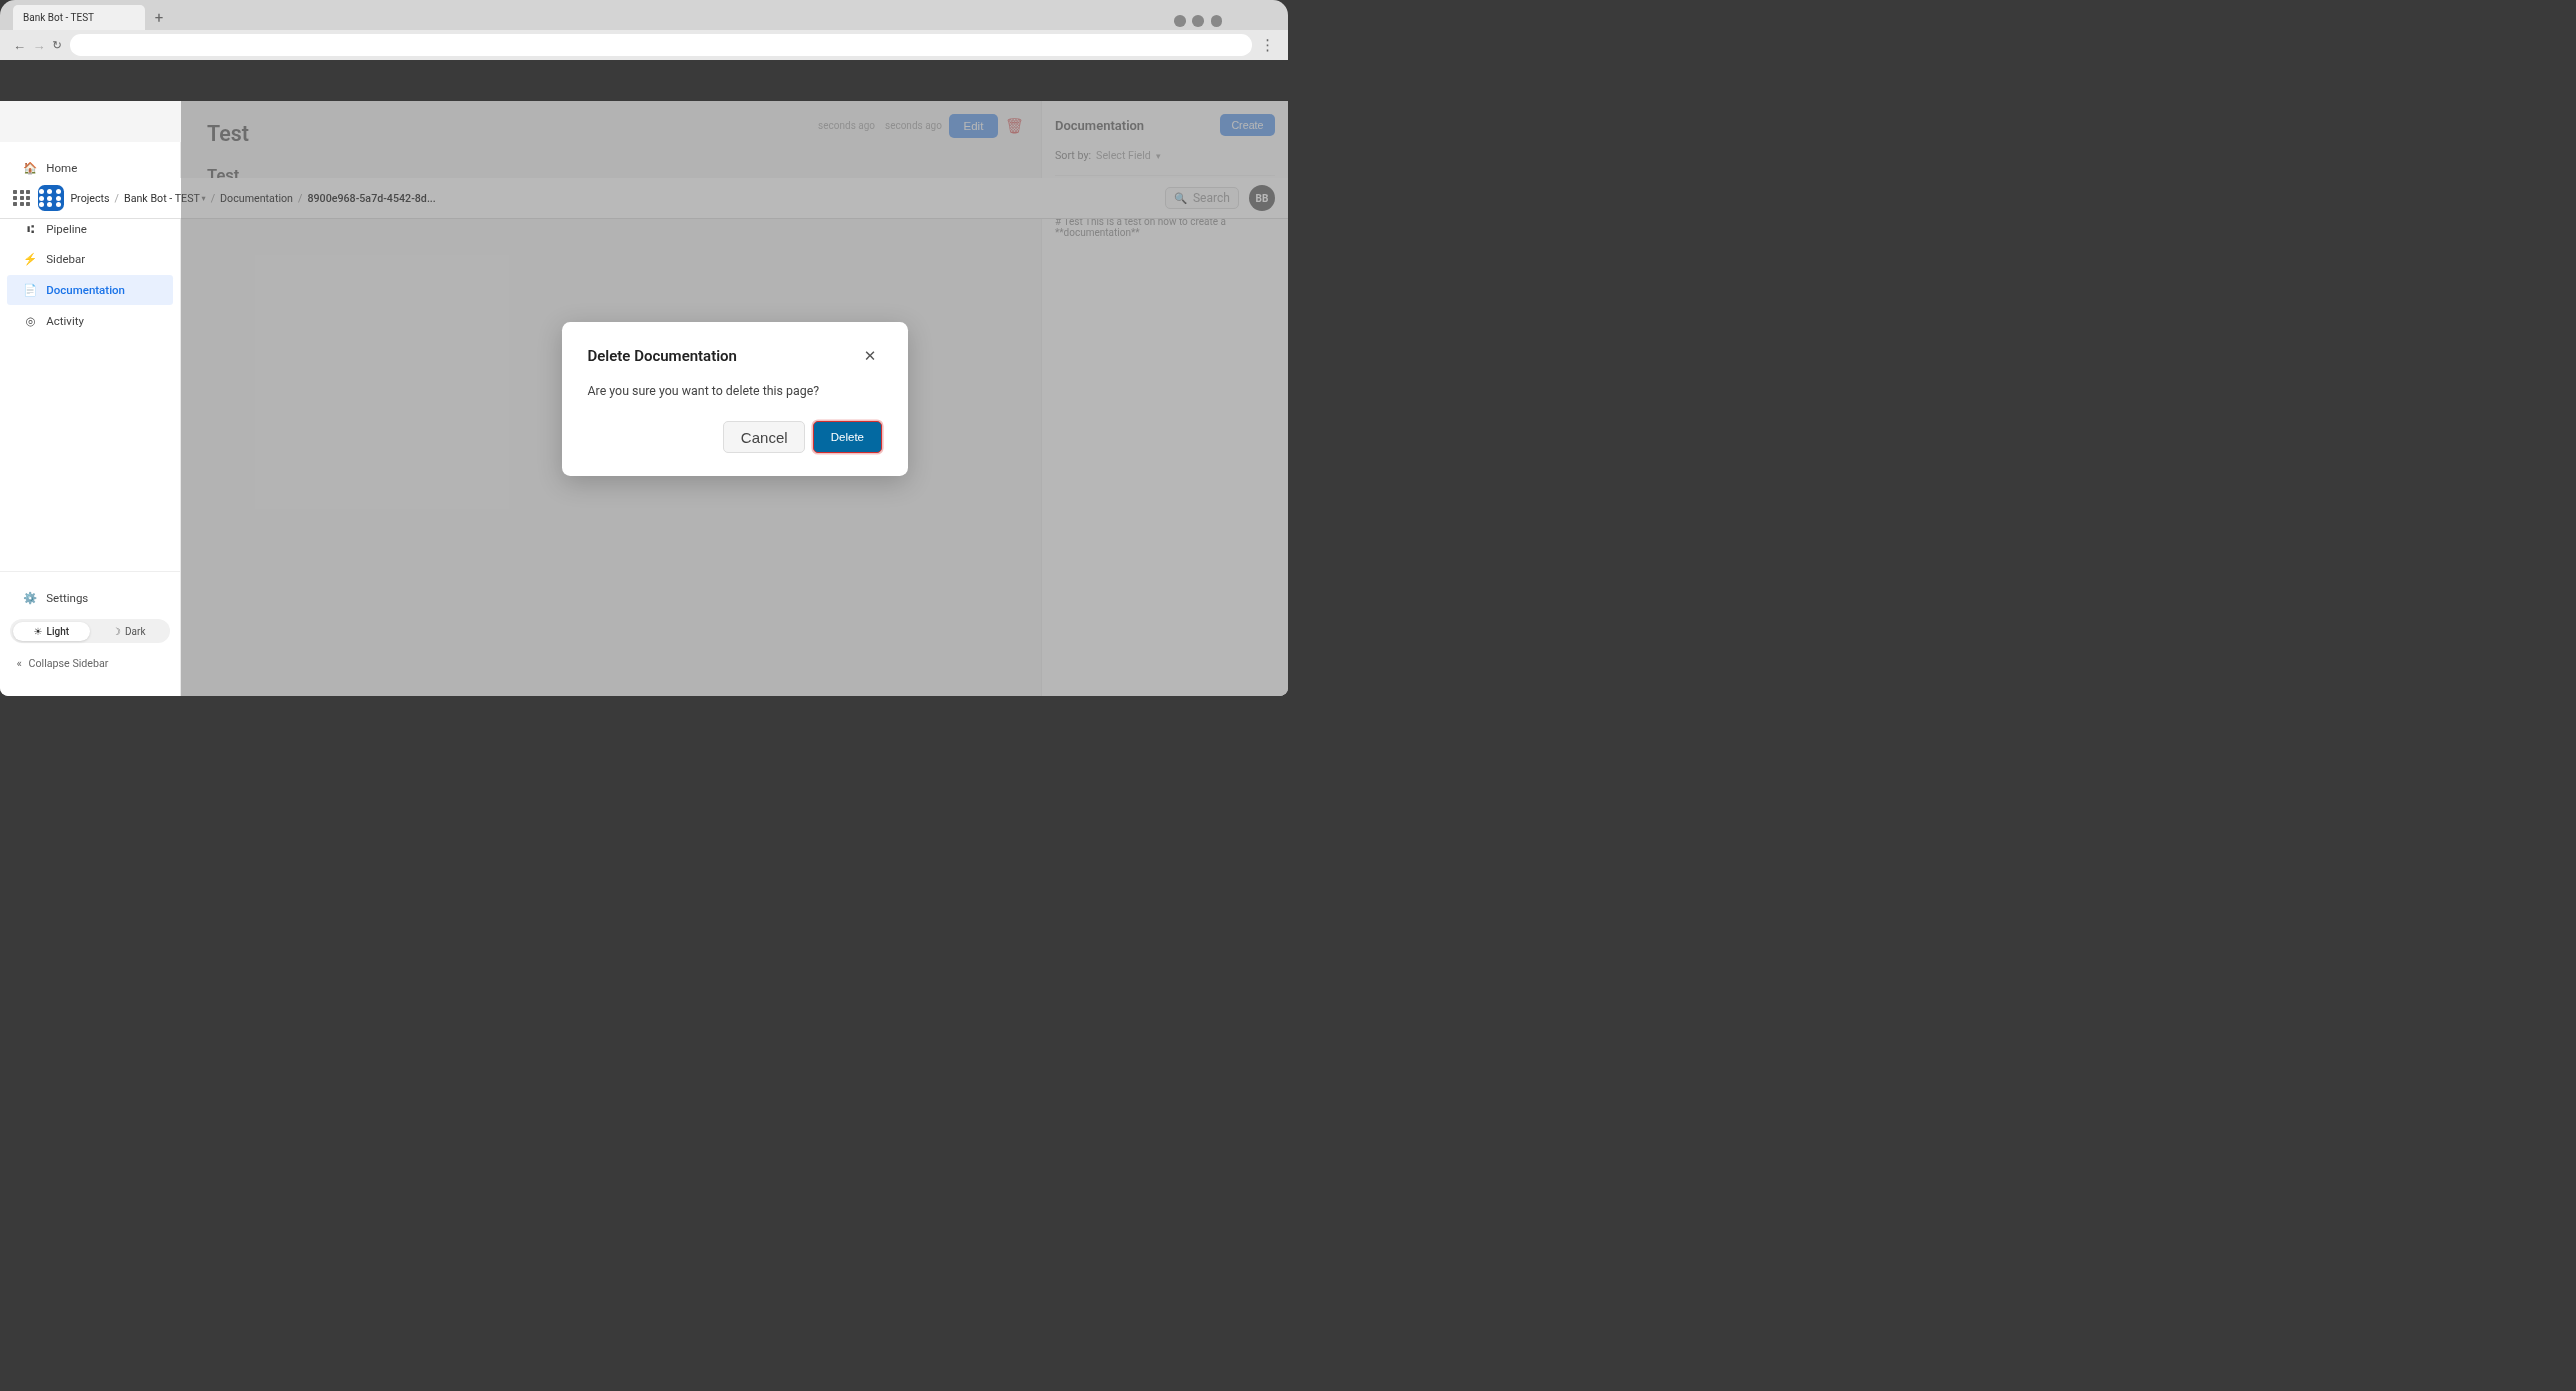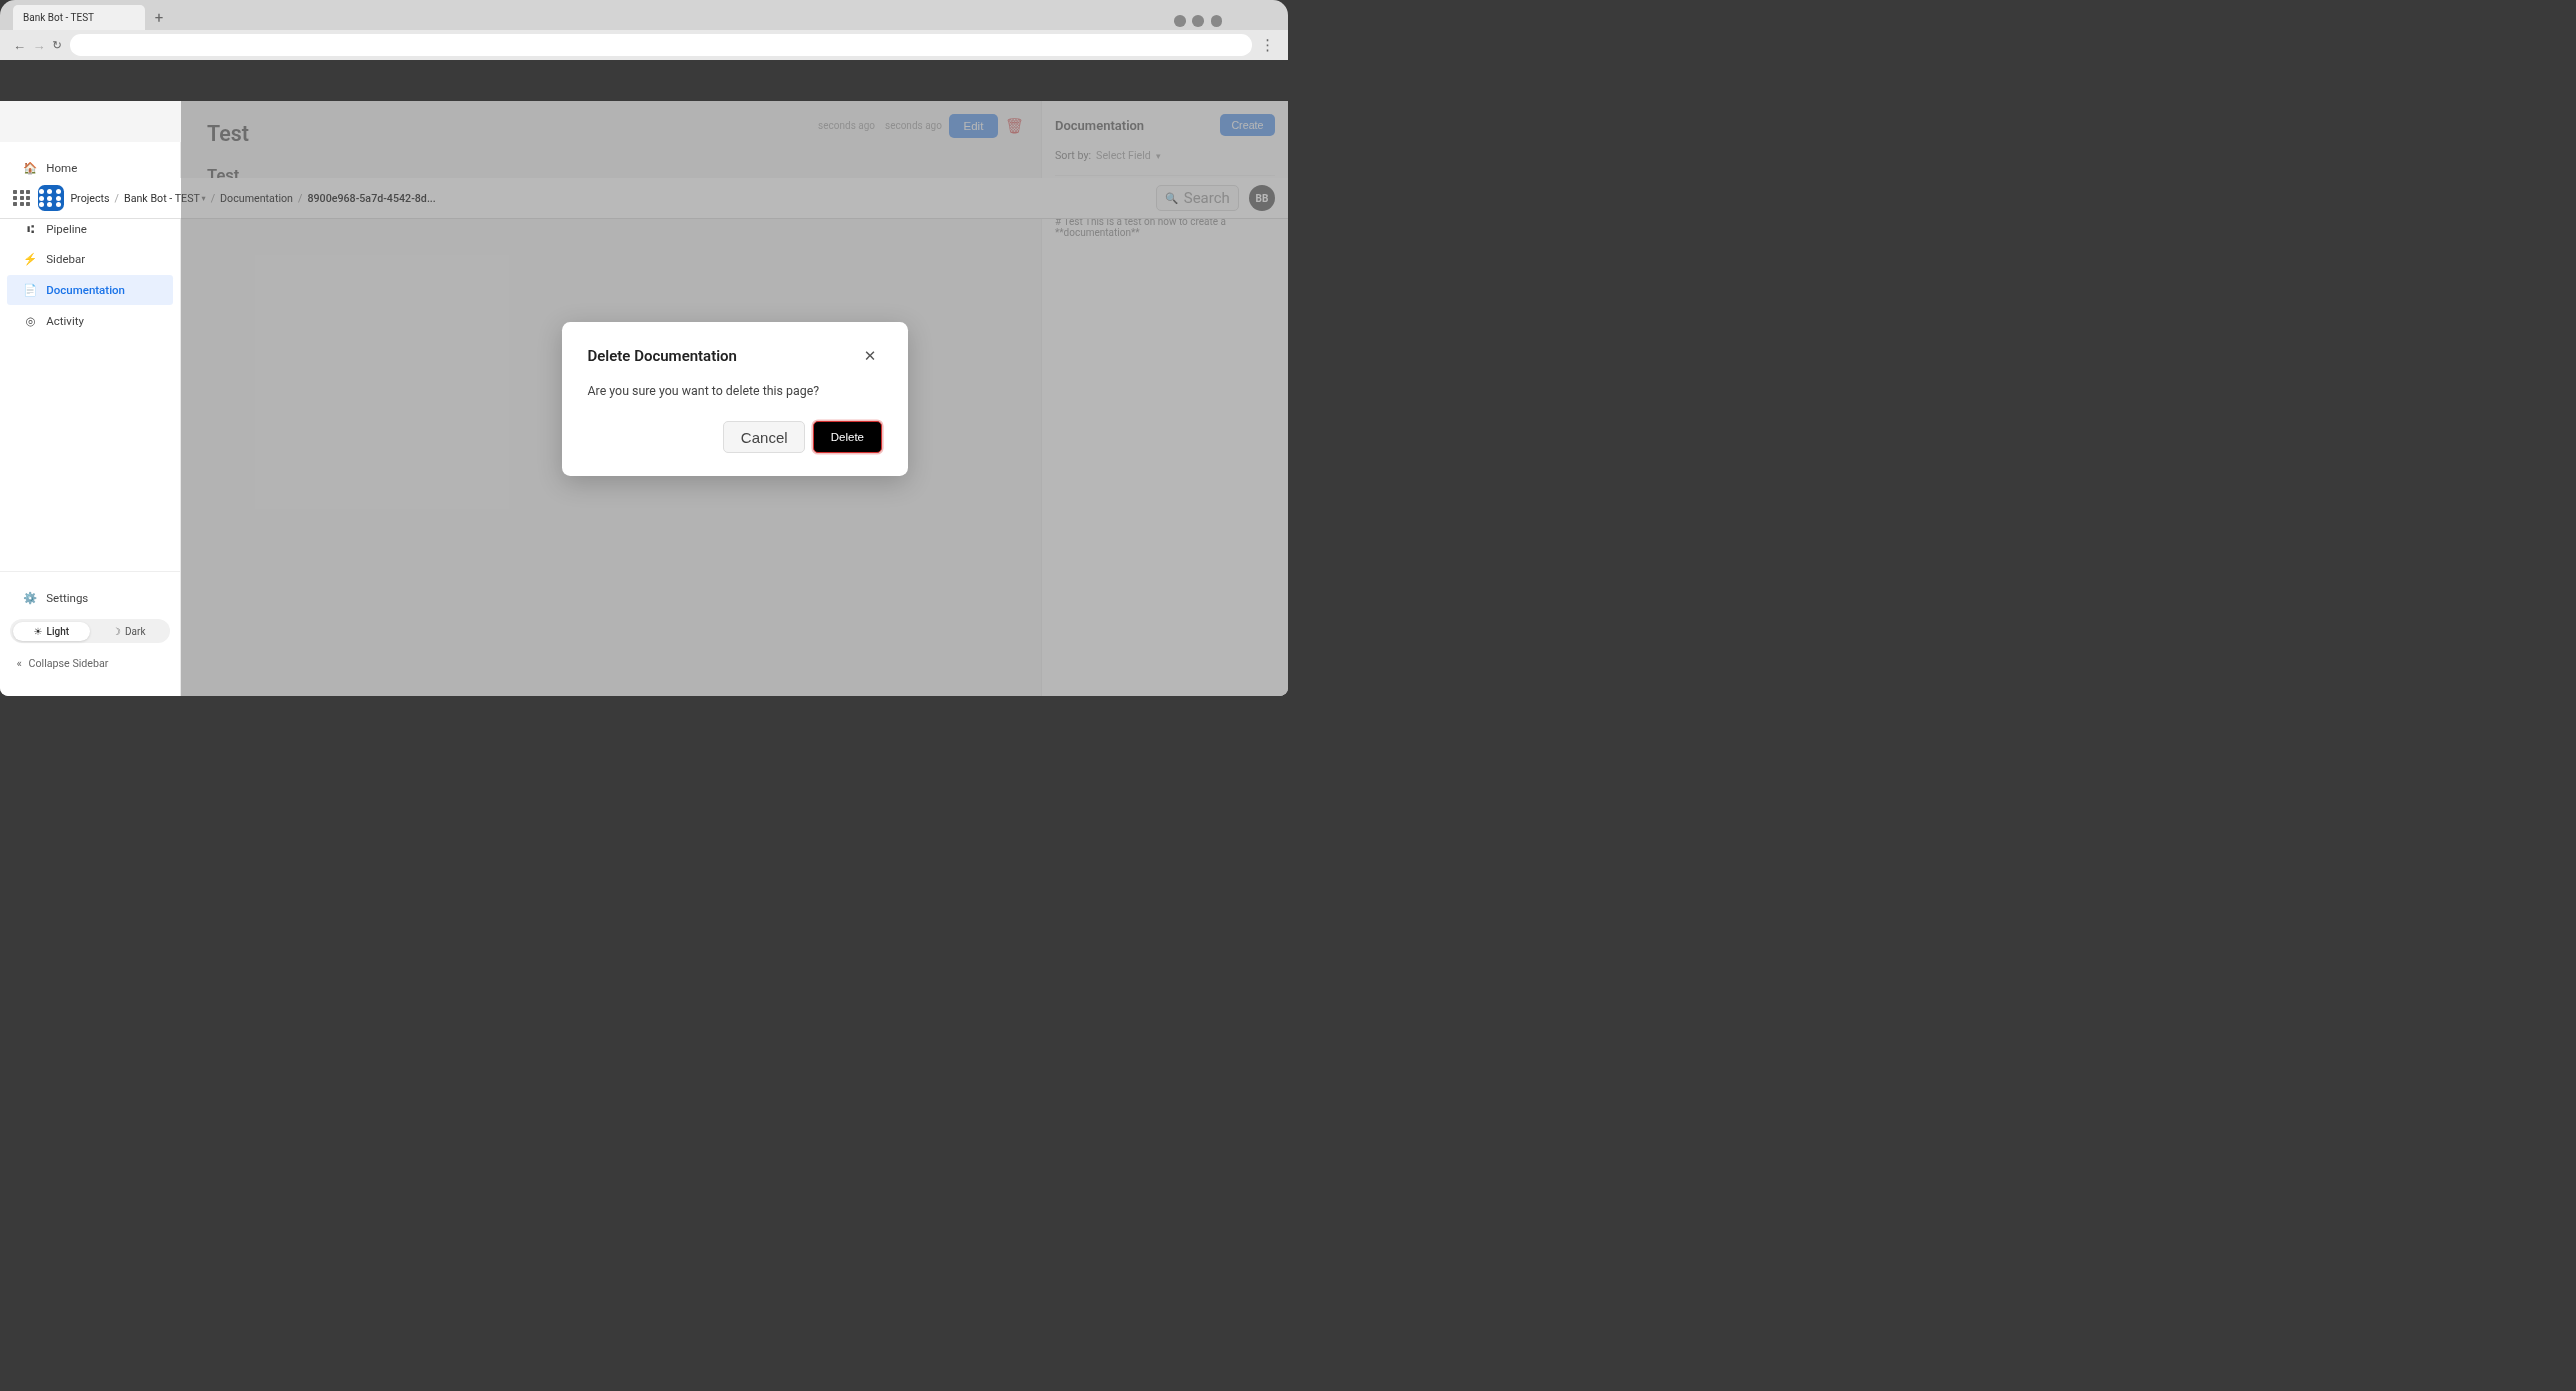--- a/index.html
+++ b/index.html
@@ -348,21 +348,21 @@
     .btn-cancel {
       background: #f5f5f5;
       color: #444;
       border: 0.8px solid #ddd;
       border-radius: 5px;
       padding: 6.6px 16.5px;
       font-size: 15px;
       cursor: pointer;
     }
     .btn-delete {
-      background: #000000;
+      background: #0369a1;
       color: #fff;
       border: 1.6px solid #d32f2f;
       border-radius: 5px;
       padding: 6.6px 16.5px;
       font-size: 11.5px;
       cursor: pointer;
       font-weight: 500;
       box-shadow: 0 0 0 1.6px rgba(211,47,47,0.3);
     }
 
@@ -447,21 +447,21 @@
           <span style="font-size:8.2px; color:#888;">▾</span>
         </span>
         <span class="breadcrumb-sep">/</span>
         <span class="breadcrumb-item">Documentation</span>
         <span class="breadcrumb-sep">/</span>
         <span class="breadcrumb-item active">8900e968-5a7d-4542-8d...</span>
       </div>
       <div class="top-bar-right">
         <div class="search-bar">
           <span style="color:#888;">🔍</span>
-          <span style="color:#aaa; font-size:15px;">Search</span>
+          <span style="color:#aaa; font-size:12px;">Search</span>
         </div>
         <div class="avatar">
           <span>BB</span>
         </div>
       </div>
     </div>
 
     <div style="display:flex; height:calc(100% - 41px); margin-top:41px;">
 
       <div class="sidebar">

